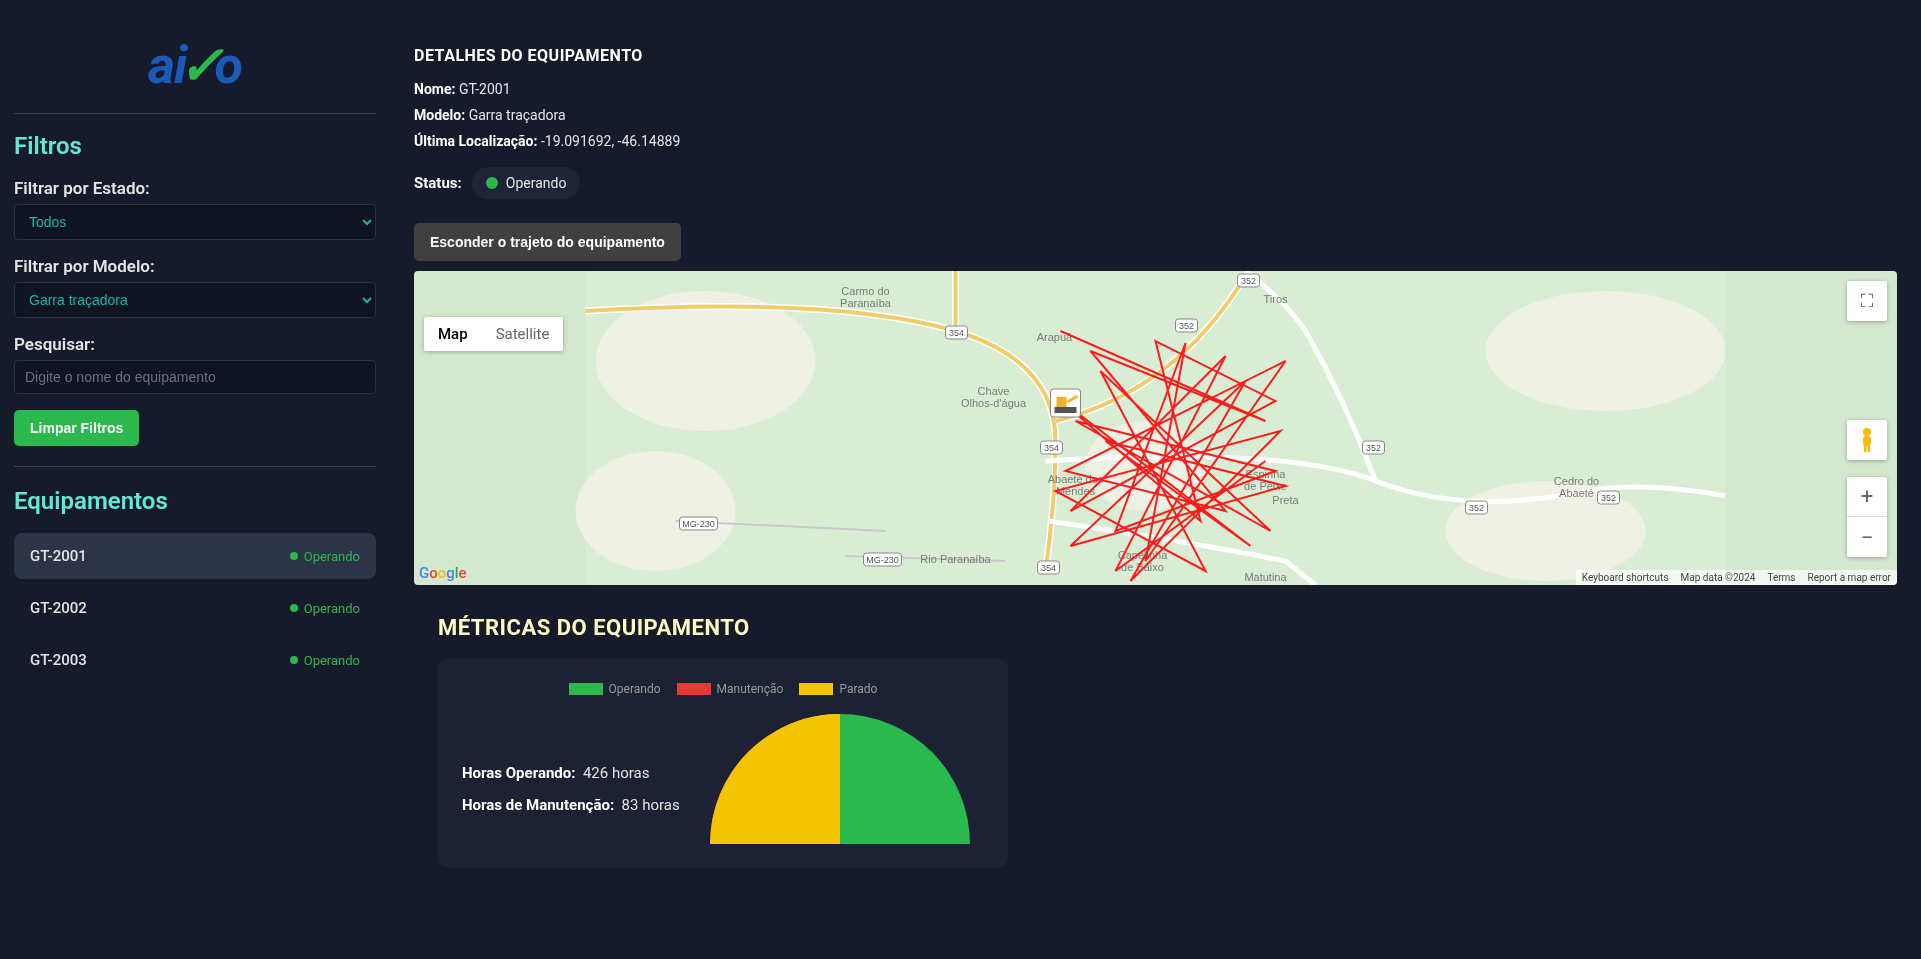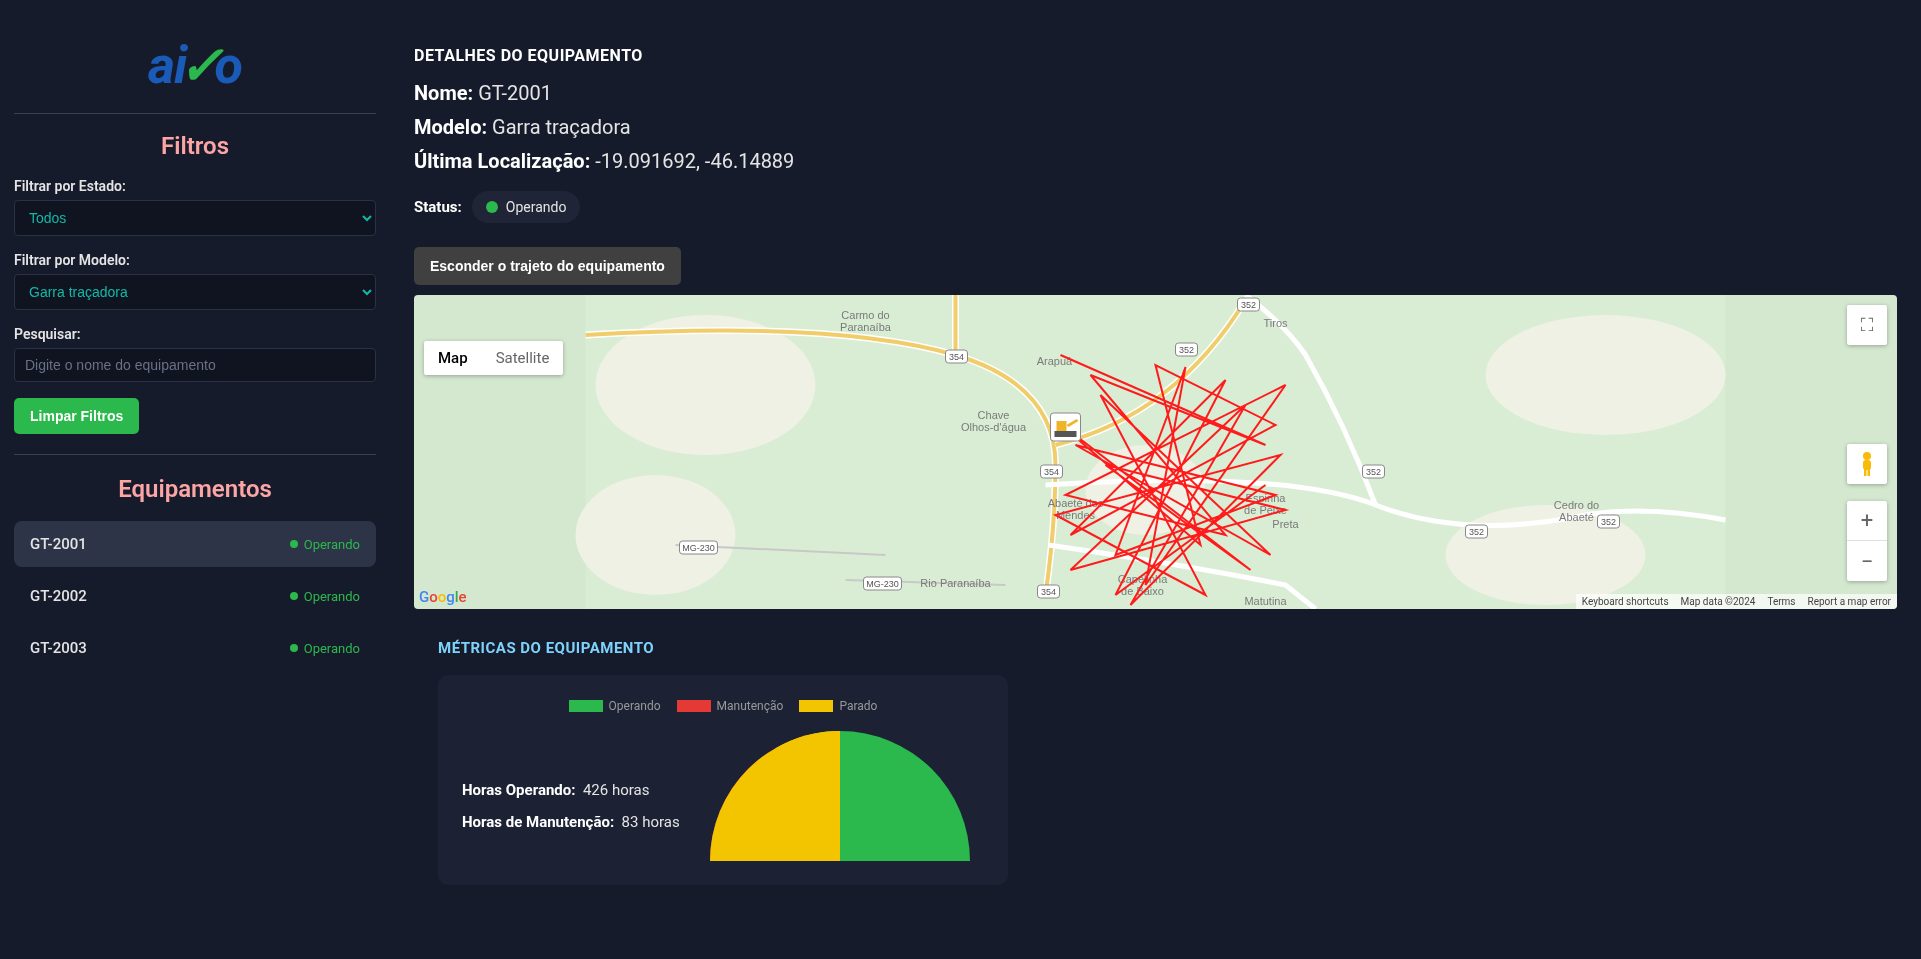--- a/index.html
+++ b/index.html
@@ -40,29 +40,28 @@
     .logo-check {
       color: #2bb84c;
       font-size: 54px;
       margin: 0 -8px;
       font-weight: 900;
     }
     .sidebar h2 {
       font-size: 24px;
       font-weight: 600;
       margin-bottom: 18px;
-      color: #fca5a5;
-      text-align: center;
+      color: #5eead4;
     }
     .filter-group {
       margin-bottom: 16px;
     }
     .filter-group label {
       display: block;
-      font-size: 14px;
+      font-size: 17px;
       font-weight: 600;
       margin-bottom: 6px;
       color: #e4e4e4;
     }
     select, input[type="text"] {
       width: 100%;
       padding: 8px 10px;
       background: #0f1420;
       border: 1px solid #2a3045;
       border-radius: 4px;
@@ -126,21 +125,21 @@
     }
     .main h1 {
       font-size: 16px;
       font-weight: 700;
       color: #fff;
       margin-bottom: 16px;
       letter-spacing: 0.5px;
       margin-top: 26px;
     }
     .detail-row {
-      font-size: 20px;
+      font-size: 14px;
       margin-bottom: 10px;
       color: #e4e4e4;
     }
     .detail-row strong {
       font-weight: 700;
       color: #fff;
     }
     .status-row {
       display: flex;
       align-items: center;
@@ -297,23 +296,23 @@
     .google-logo span:nth-child(6){color:#EA4335}
     .map-svg {
       width: 100%;
       height: 100%;
     }
     .metrics-section {
       margin-top: 30px;
       margin-left: 24px;
     }
     .metrics-section h2 {
-      font-size: 15px;
+      font-size: 22px;
       font-weight: 700;
-      color: #7dd3fc;
+      color: #fef9c3;
       margin-bottom: 18px;
       letter-spacing: 0.5px;
     }
     .metrics-card {
       width: 570px;
       background: #1c2234;
       border-radius: 10px;
       padding: 24px;
     }
     .chart-legend {

